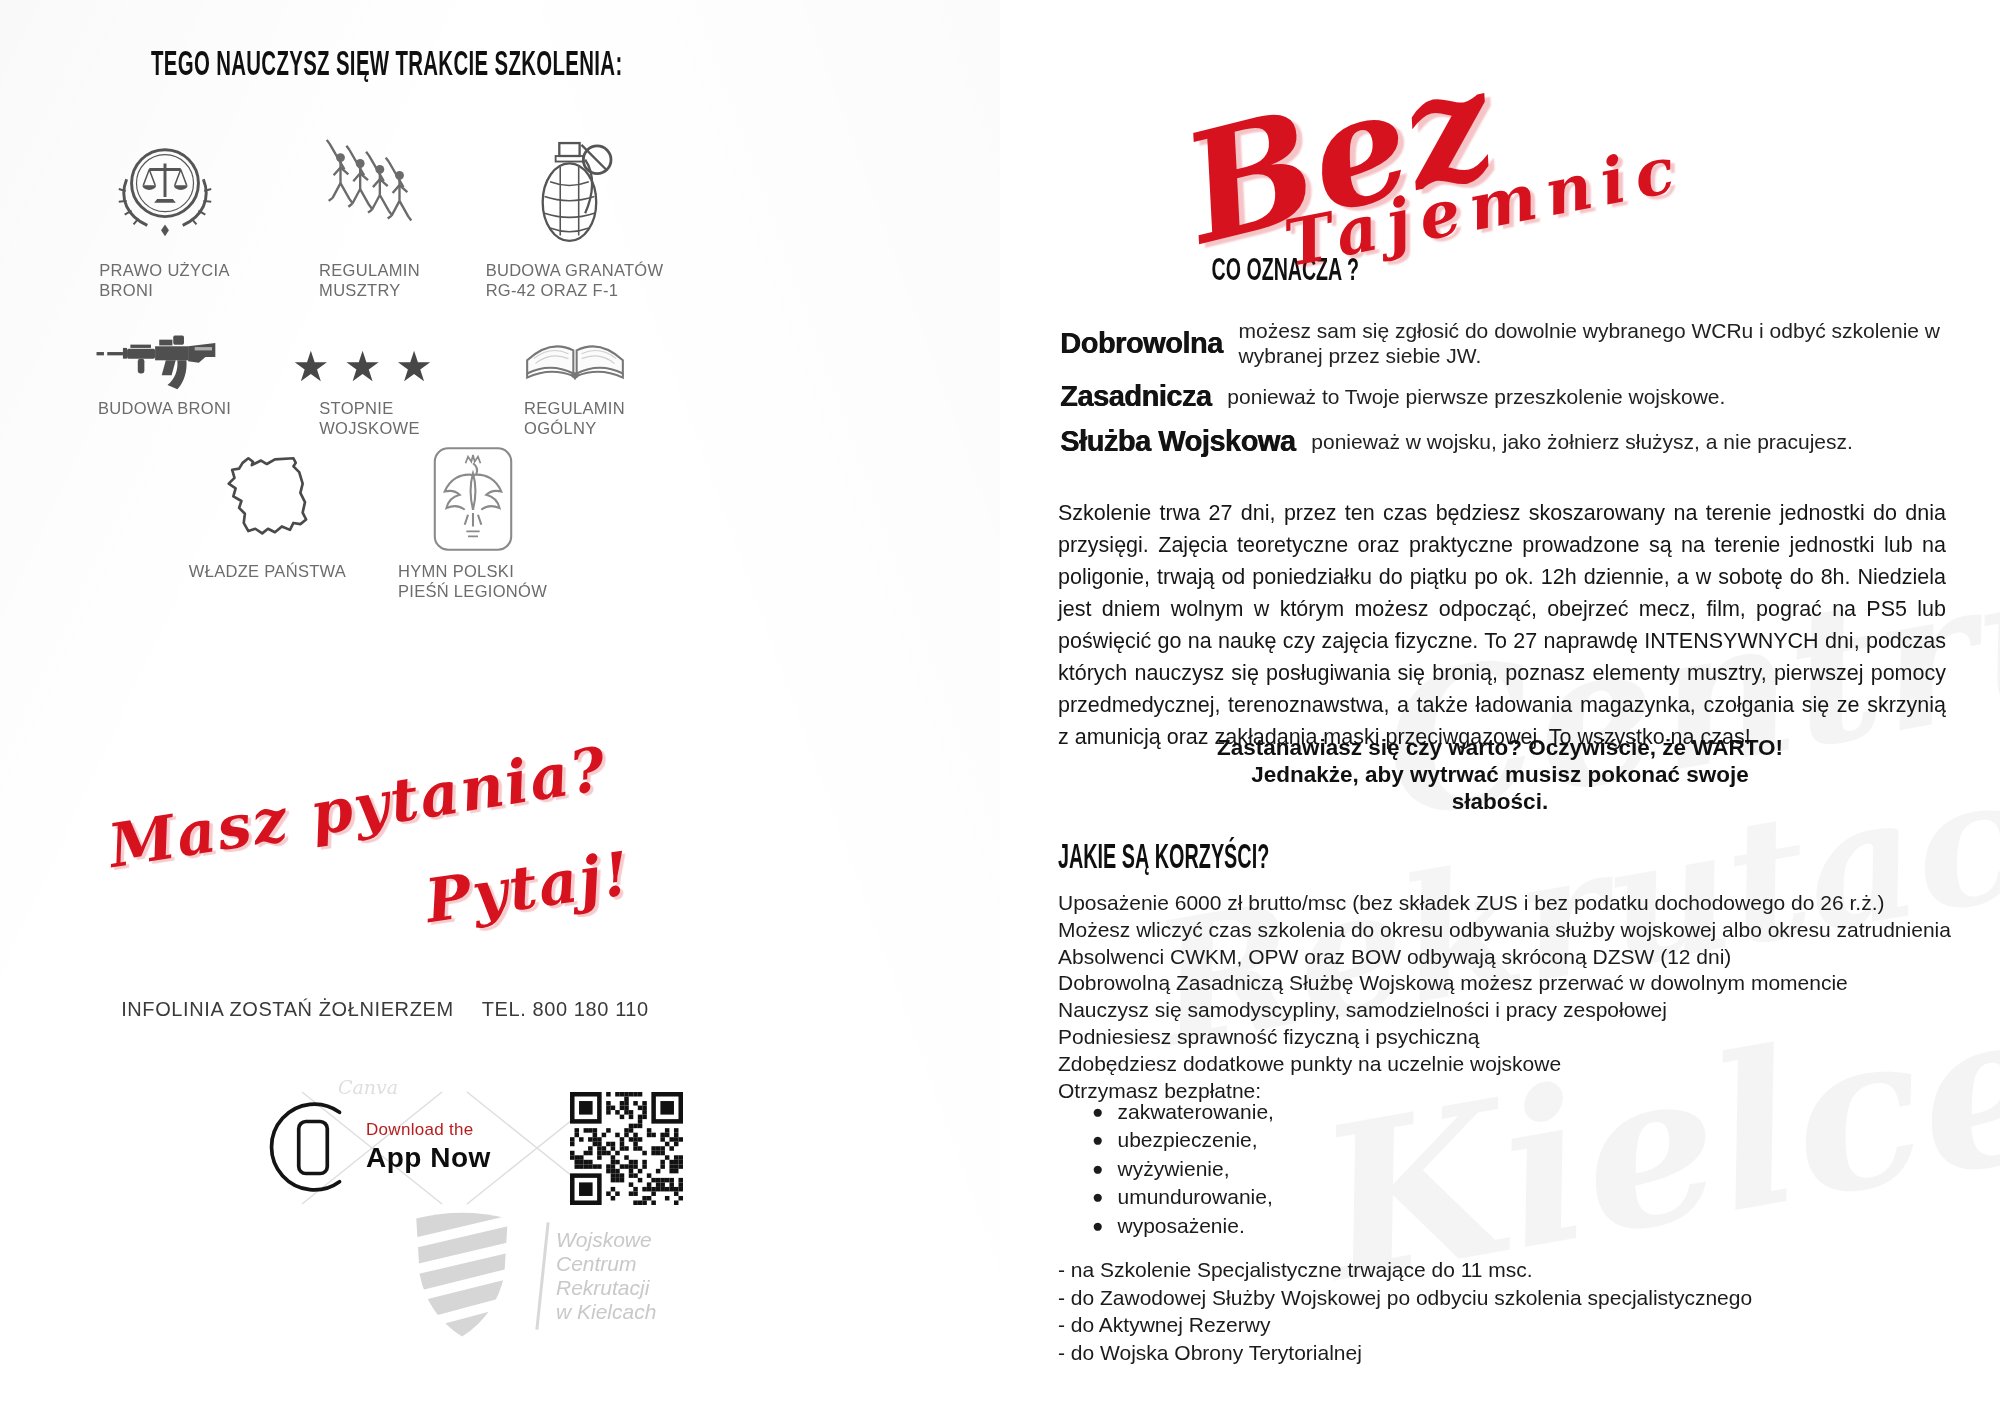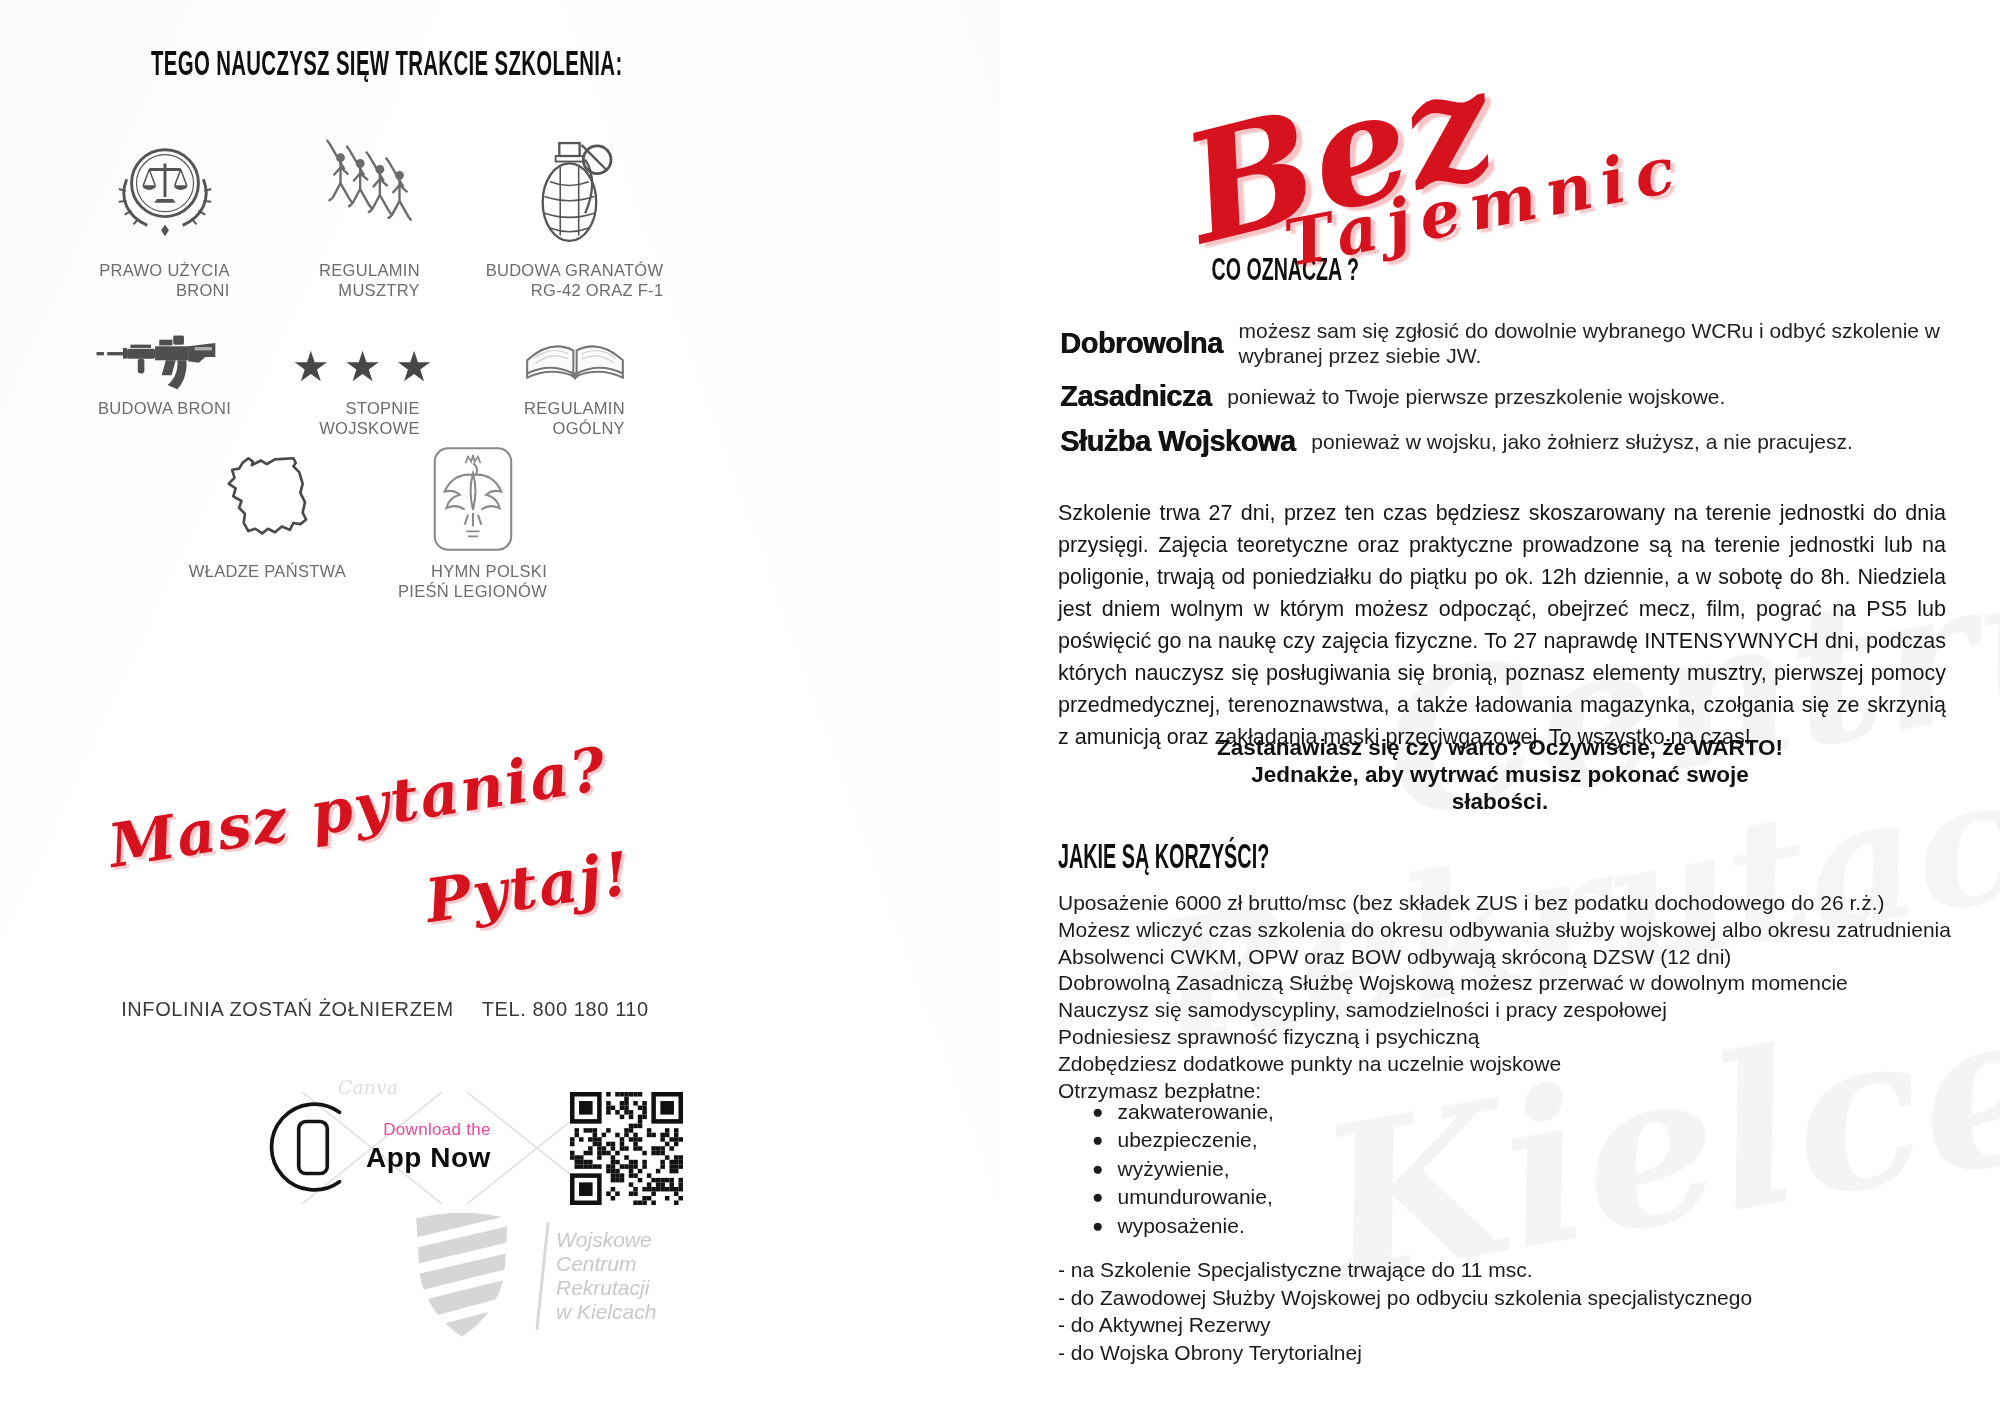--- a/index.html
+++ b/index.html
@@ -12,33 +12,33 @@
     background:linear-gradient(115deg,rgba(0,0,0,0.025) 0%,rgba(0,0,0,0) 30%),
                linear-gradient(250deg,rgba(0,0,0,0.015) 0%,rgba(0,0,0,0) 35%);}
   
   .left-header{left:40px;top:46px;width:680px;text-align:center;}
   .left-header span{display:inline-block;font-size:30px;font-weight:700;color:#101010;
     letter-spacing:.5px;transform:scale(.68,1.18);white-space:nowrap;}
   .icon-row{position:absolute;display:flex;}
   .icon-cell{width:205px;display:flex;flex-direction:column;align-items:center;}
   .icon-box{display:flex;align-items:flex-end;justify-content:center;}
   .icon-label{margin-top:8px;font-size:16.5px;line-height:20px;color:#6c6c6c;
-    text-align:right;letter-spacing:.3px;white-space:pre-line;}
+    text-align:left;letter-spacing:.3px;white-space:pre-line;}
   .stars{font-size:42px;color:#474747;letter-spacing:14px;line-height:46px;}
   .script{font-family:"DejaVu Serif",serif;font-style:italic;font-weight:700;
     color:#d6121f;text-shadow:3px 3px 1px rgba(214,18,31,.22);}
   .script1{left:78px;top:772px;width:560px;text-align:center;font-size:60px;
     letter-spacing:2px;transform:rotate(-9deg);}
   .script2{left:425px;top:852px;font-size:60px;letter-spacing:2px;transform:rotate(-8deg);}
   .infoline{left:0;top:998px;width:770px;text-align:center;font-size:20px;color:#3a3a3a;letter-spacing:.6px;}
   .infoline .tel{margin-left:28px;}
   .canva-word{left:338px;top:1076px;font-size:19px;font-style:italic;color:#c4c4c4;opacity:.55;
     font-family:"DejaVu Serif",serif;}
   .app-text{left:366px;top:1120px;}
-  .app-text .l1{font-size:17px;color:#ec4899;letter-spacing:.3px;text-align:right;}
+  .app-text .l1{font-size:17px;color:#b91c1c;letter-spacing:.3px;}
   .app-text .l2{font-size:28px;font-weight:700;color:#0d0d0d;letter-spacing:.5px;margin-top:2px;}
   .logo-divider{left:541px;top:1222px;width:3px;height:108px;background:#d8d8d8;transform:rotate(6deg);}
   .logo-text{left:556px;top:1228px;font-size:21px;font-style:italic;color:#c9c9c9;line-height:24px;}
   
   .title{left:1020px;top:46px;width:960px;text-align:center;color:#0e0e0e;}
   .title .tline{line-height:56px;}
   .title .tline span{display:inline-block;font-size:40px;font-weight:700;letter-spacing:11px;
     transform:scale(.85,1.15);white-space:nowrap;}
   .script-bez{left:1185px;top:80px;font-size:150px;line-height:150px;transform:rotate(-14deg);
     text-shadow:5px 5px 2px rgba(214,18,31,.25);z-index:5;}

